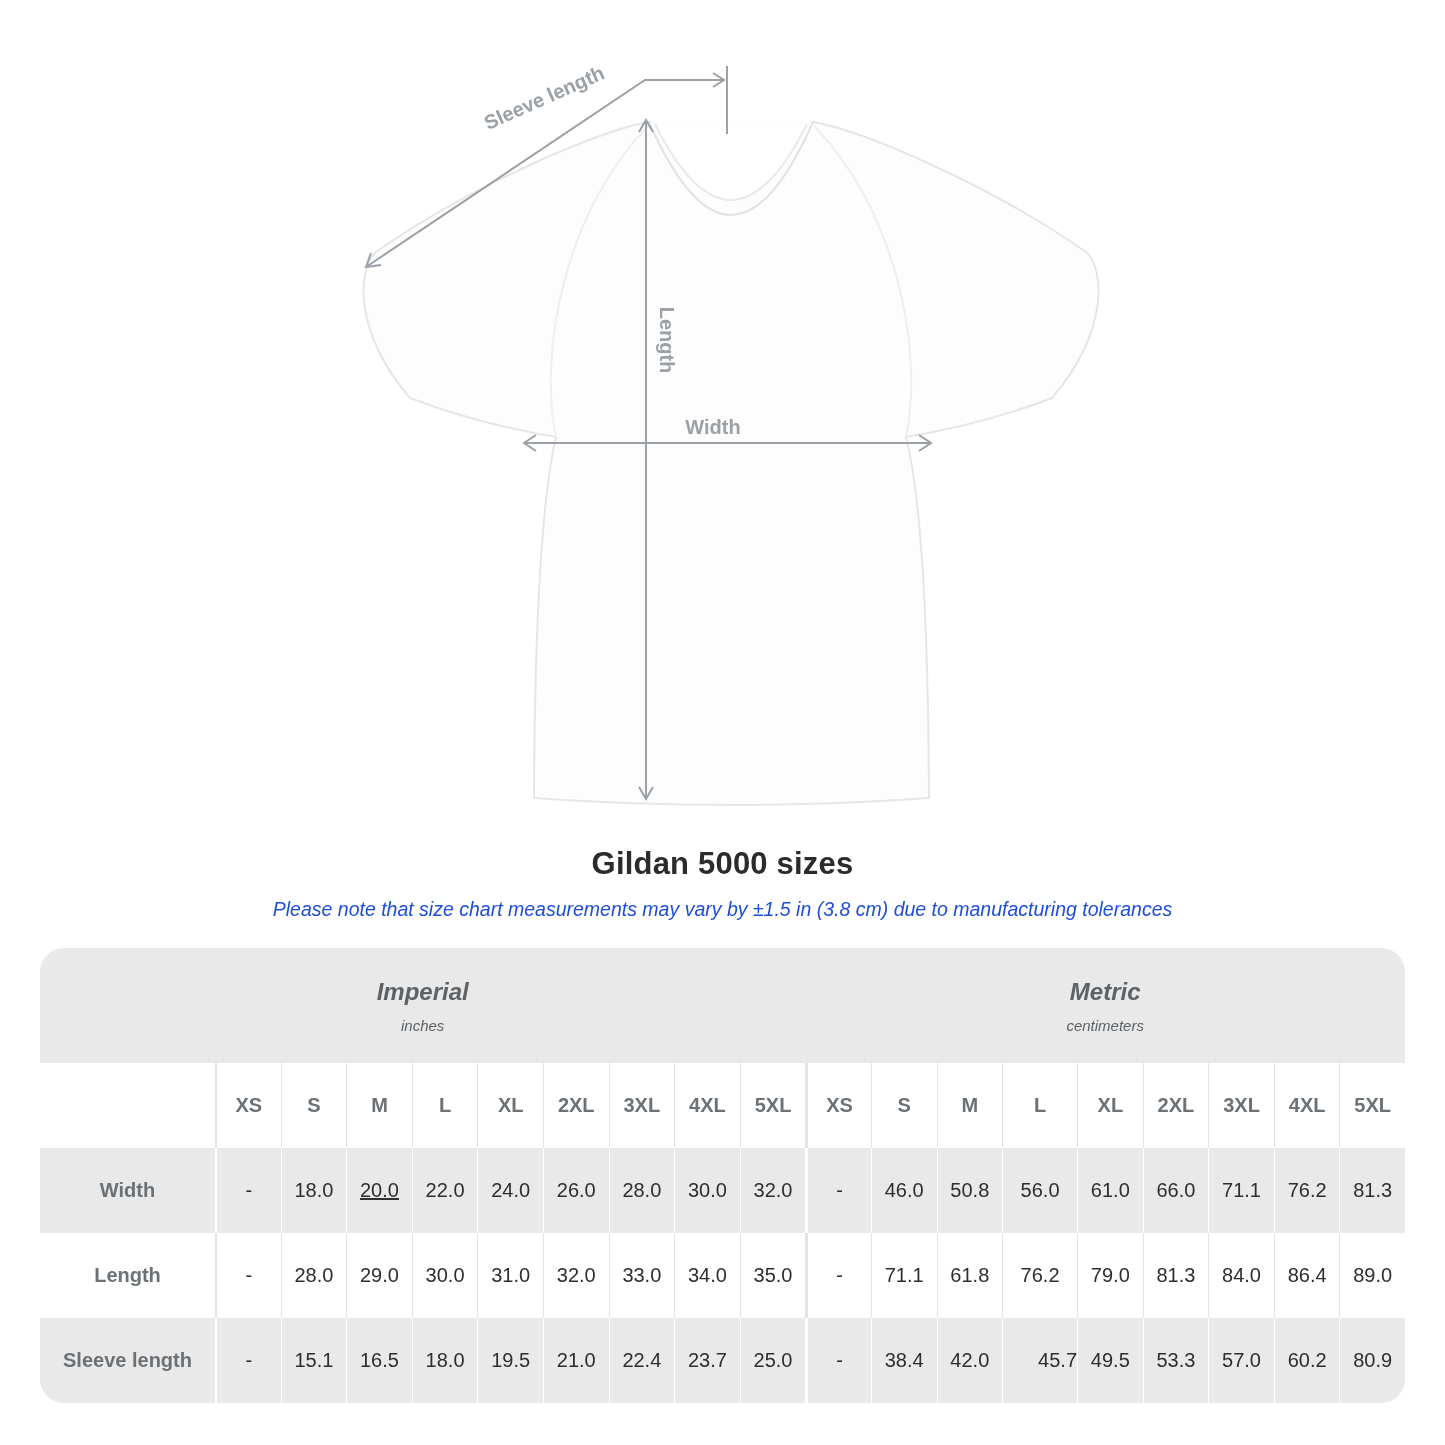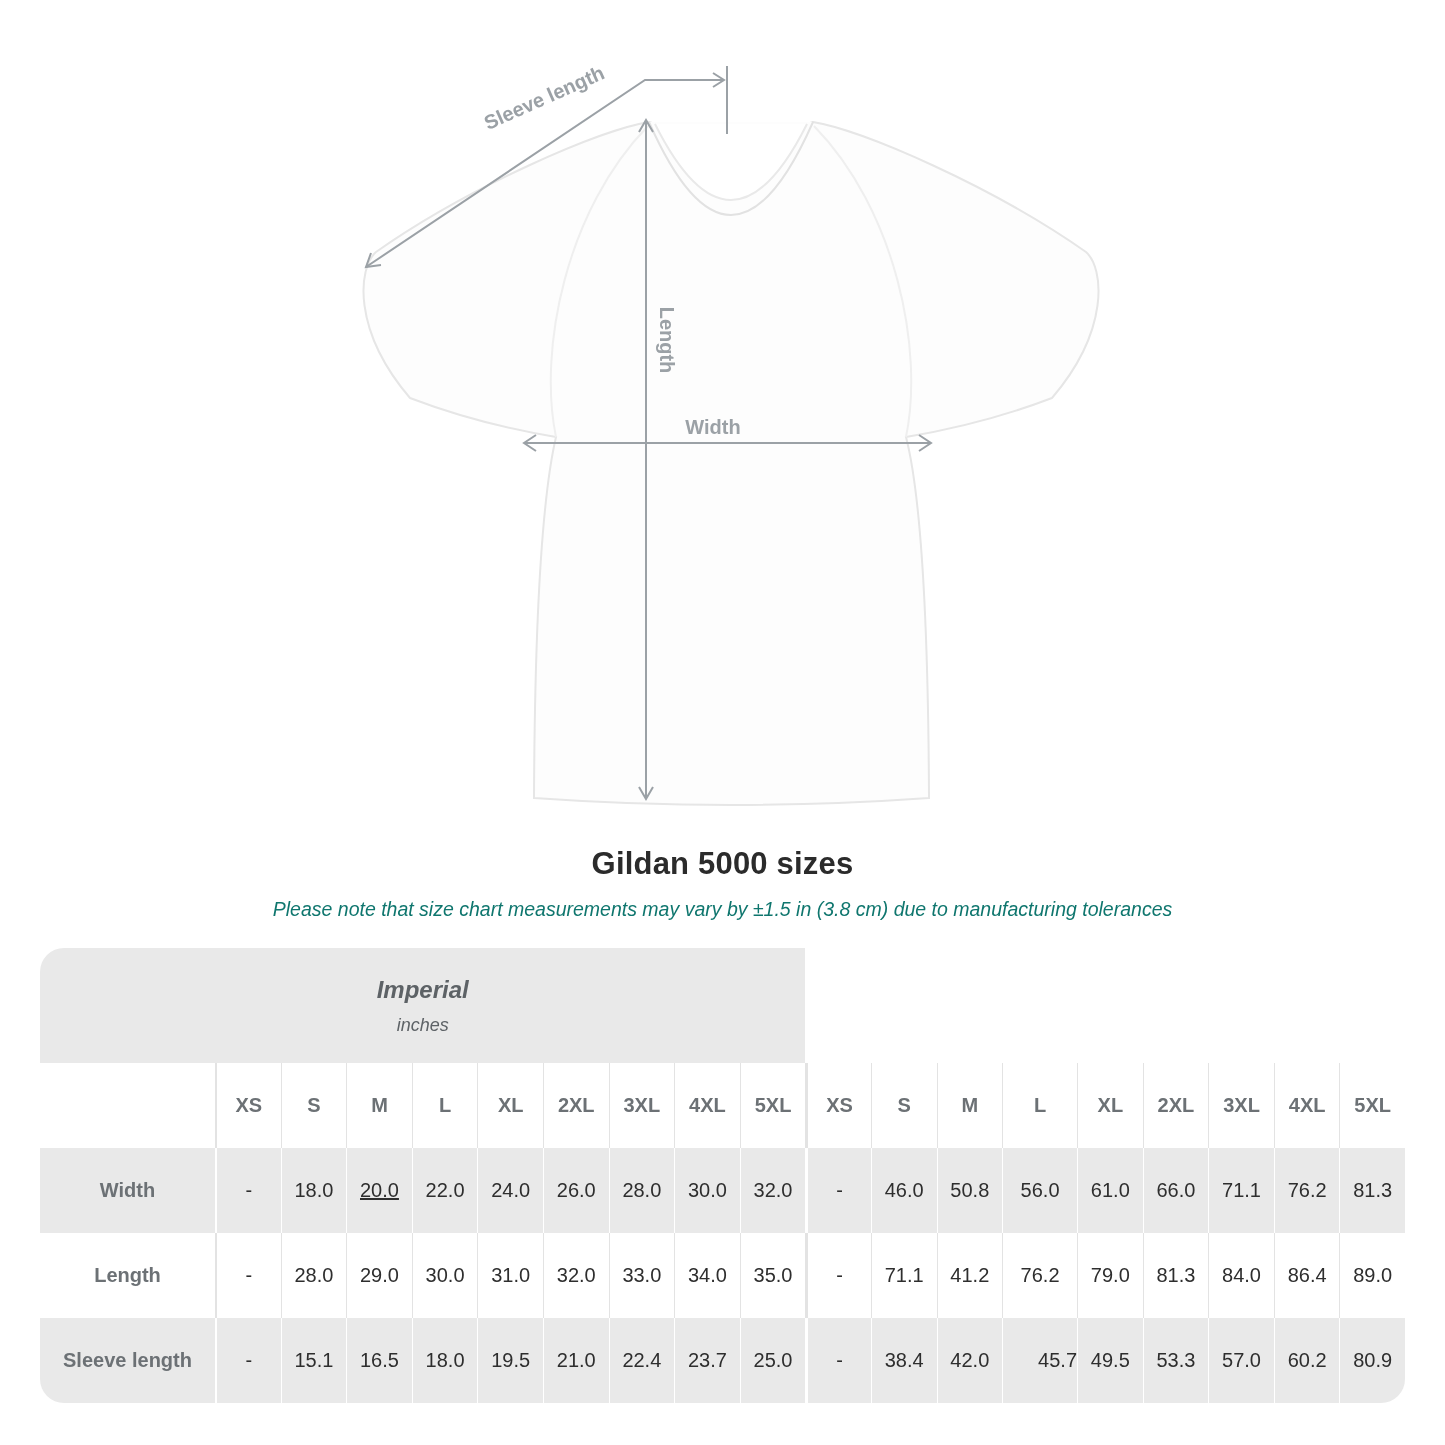--- a/index.html
+++ b/index.html
@@ -10,36 +10,36 @@
   
   #diagram{position:absolute;left:0;top:0}
   .dim-label{font-weight:bold;font-size:20px;fill:#9ba1a6}
   
   .title{
     position:absolute;top:846px;left:0;width:1445px;text-align:center;
     font-size:31px;font-weight:bold;color:#2b2b2b;letter-spacing:.2px;
   }
   .subtitle{
     position:absolute;top:898px;left:0;width:1445px;text-align:center;
-    font-size:19.5px;font-style:italic;color:#0f766e;
+    font-size:19.5px;font-style:italic;color:#1d4ed8;
   }
   
   #size-grid{
     position:absolute;left:40px;top:948px;width:1365px;
     display:grid;
     grid-template-columns:175px repeat(18,1fr);
     grid-template-rows:115px 85px 85px 85px 85px;
   }
   .cell{display:flex;align-items:center;justify-content:center;box-sizing:border-box}
   .hd{font-weight:bold;font-size:20px;color:#6c7175}
   .val{font-size:20px;color:#2e2e2e}
   .gray{background:#e9e9e9}
   .unit{background:#e9e9e9;flex-direction:column}
   .unit-name{font-weight:bold;font-style:italic;font-size:24px;color:#5d6266}
-  .unit-sub{font-style:italic;font-size:18px;color:#5d6266;margin-top:11px}
+  .unit-sub{font-style:italic;font-size:15px;color:#5d6266;margin-top:11px}
   .corner-tl{border-top-left-radius:24px}
   .corner-tr{border-top-right-radius:24px}
   .corner-bl{border-bottom-left-radius:24px}
   .corner-br{border-bottom-right-radius:24px}
 </style>
 </head>
 <body>
 
 <svg id="diagram" width="1445" height="840" viewBox="0 0 1445 840">
 
@@ -86,20 +86,24 @@
 </svg>
 
 <div class="title">Gildan 5000 sizes</div>
 <div class="subtitle">Please note that size chart measurements may vary by ±1.5 in (3.8 cm) due to manufacturing tolerances</div>
 
 <div id="size-grid">
   <div class="cell unit corner-tl" style="grid-row:1;grid-column:1/11">
     <div class="unit-name">Imperial</div>
     <div class="unit-sub">inches</div>
   </div>
+  <div class="cell unit corner-tr" style="grid-row:1;grid-column:11/20">
+    <div class="unit-name">Metric</div>
+    <div class="unit-sub">centimeters</div>
+  </div>
 
     <div class="cell hd" style="grid-area: 2 / 2; border-left: 2px solid rgb(227, 227, 227);">XS</div>
     <div class="cell hd" style="grid-area: 2 / 3; border-left: 1px solid rgb(227, 227, 227);">S</div>
     <div class="cell hd" style="grid-area: 2 / 4; border-left: 1px solid rgb(227, 227, 227);">M</div>
     <div class="cell hd" style="grid-area: 2 / 5; border-left: 1px solid rgb(227, 227, 227);">L</div>
     <div class="cell hd" style="grid-area: 2 / 6; border-left: 1px solid rgb(227, 227, 227);">XL</div>
     <div class="cell hd" style="grid-area: 2 / 7; border-left: 1px solid rgb(227, 227, 227);">2XL</div>
     <div class="cell hd" style="grid-area: 2 / 8; border-left: 1px solid rgb(227, 227, 227);">3XL</div>
     <div class="cell hd" style="grid-area: 2 / 9; border-left: 1px solid rgb(227, 227, 227);">4XL</div>
     <div class="cell hd" style="grid-area: 2 / 10; border-left: 1px solid rgb(227, 227, 227);">5XL</div>
@@ -136,21 +140,21 @@
     <div class="cell val" style="grid-area: 4 / 3; border-left: 1px solid rgb(227, 227, 227);">28.0</div>
     <div class="cell val" style="grid-area: 4 / 4; border-left: 1px solid rgb(227, 227, 227);">29.0</div>
     <div class="cell val" style="grid-area: 4 / 5; border-left: 1px solid rgb(227, 227, 227);">30.0</div>
     <div class="cell val" style="grid-area: 4 / 6; border-left: 1px solid rgb(227, 227, 227);">31.0</div>
     <div class="cell val" style="grid-area: 4 / 7; border-left: 1px solid rgb(227, 227, 227);">32.0</div>
     <div class="cell val" style="grid-area: 4 / 8; border-left: 1px solid rgb(227, 227, 227);">33.0</div>
     <div class="cell val" style="grid-area: 4 / 9; border-left: 1px solid rgb(227, 227, 227);">34.0</div>
     <div class="cell val" style="grid-area: 4 / 10; border-left: 1px solid rgb(227, 227, 227);">35.0</div>
     <div class="cell val" style="grid-area: 4 / 11; border-left: 3px solid rgb(227, 227, 227);">-</div>
     <div class="cell val" style="grid-area: 4 / 12; border-left: 1px solid rgb(227, 227, 227);">71.1</div>
-    <div class="cell val" style="grid-area: 4 / 13; border-left: 1px solid rgb(227, 227, 227);">41.2</div>
+    <div class="cell val" style="grid-area: 4 / 13; border-left: 1px solid rgb(227, 227, 227);">61.8</div>
     <div class="cell val" style="grid-area: 4 / 14; border-left: 1px solid rgb(227, 227, 227);">76.2</div>
     <div class="cell val" style="grid-area: 4 / 15; border-left: 1px solid rgb(227, 227, 227);">79.0</div>
     <div class="cell val" style="grid-area: 4 / 16; border-left: 1px solid rgb(227, 227, 227);">81.3</div>
     <div class="cell val" style="grid-area: 4 / 17; border-left: 1px solid rgb(227, 227, 227);">84.0</div>
     <div class="cell val" style="grid-area: 4 / 18; border-left: 1px solid rgb(227, 227, 227); text-align: center;">86.4</div>
     <div class="cell val" style="grid-area: 4 / 19; border-left: 1px solid rgb(227, 227, 227);">89.0</div>
     <div class="cell hd gray corner-bl" style="grid-area: 5 / 1;">Sleeve length</div>
     <div class="cell val gray" style="grid-area: 5 / 2; border-left: 2px solid rgb(255, 255, 255);">-</div>
     <div class="cell val gray" style="grid-area: 5 / 3; border-left: 1px solid rgb(255, 255, 255);">15.1</div>
     <div class="cell val gray" style="grid-area: 5 / 4; border-left: 1px solid rgb(255, 255, 255); text-align: right;">16.5</div>

